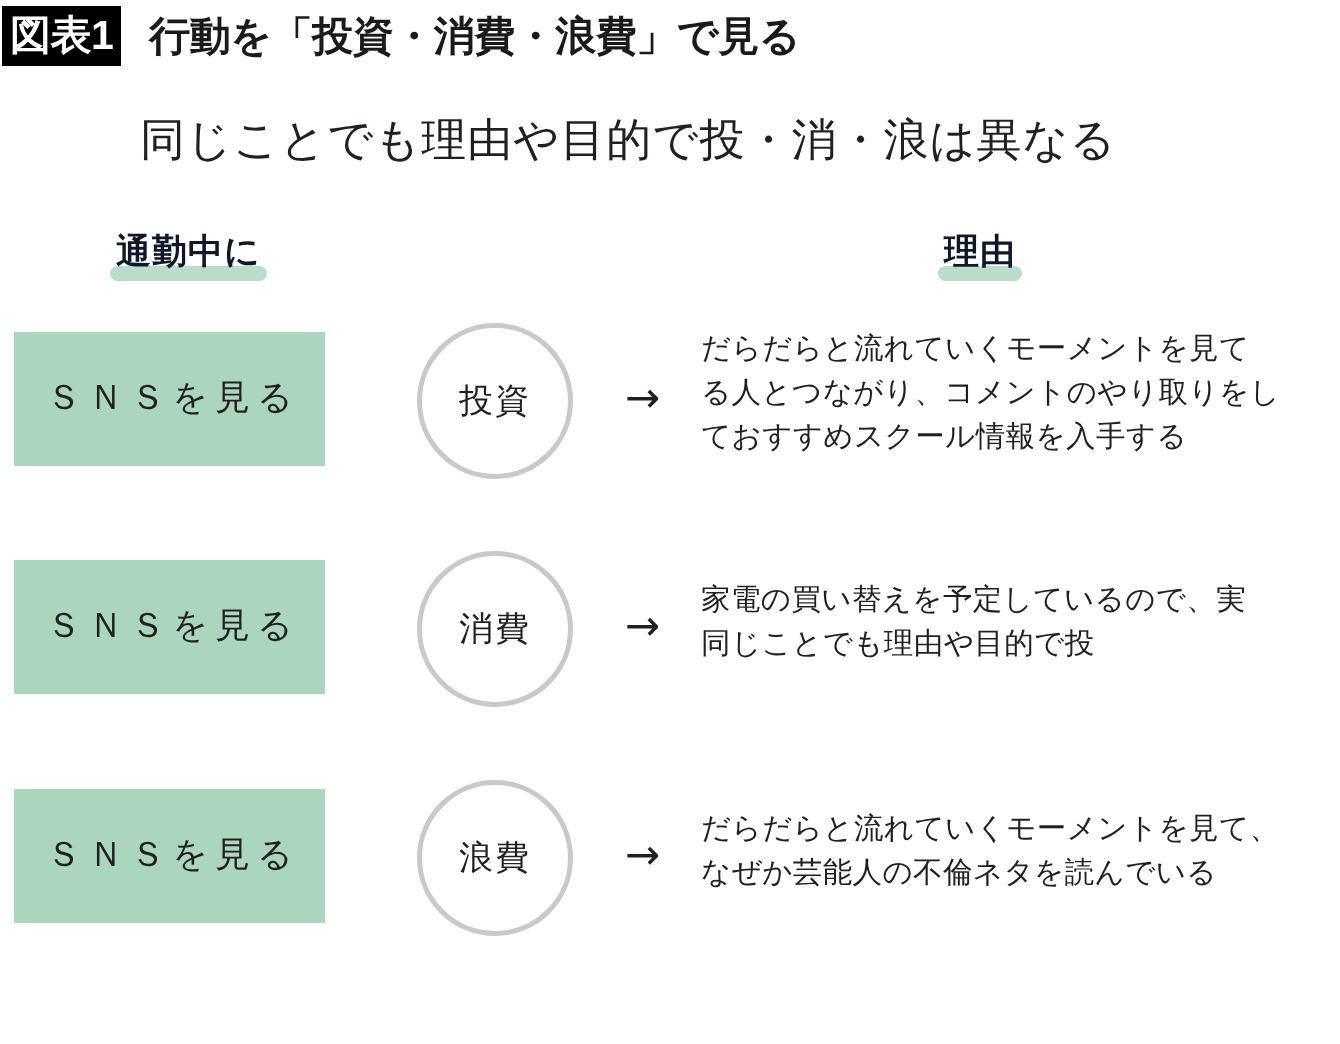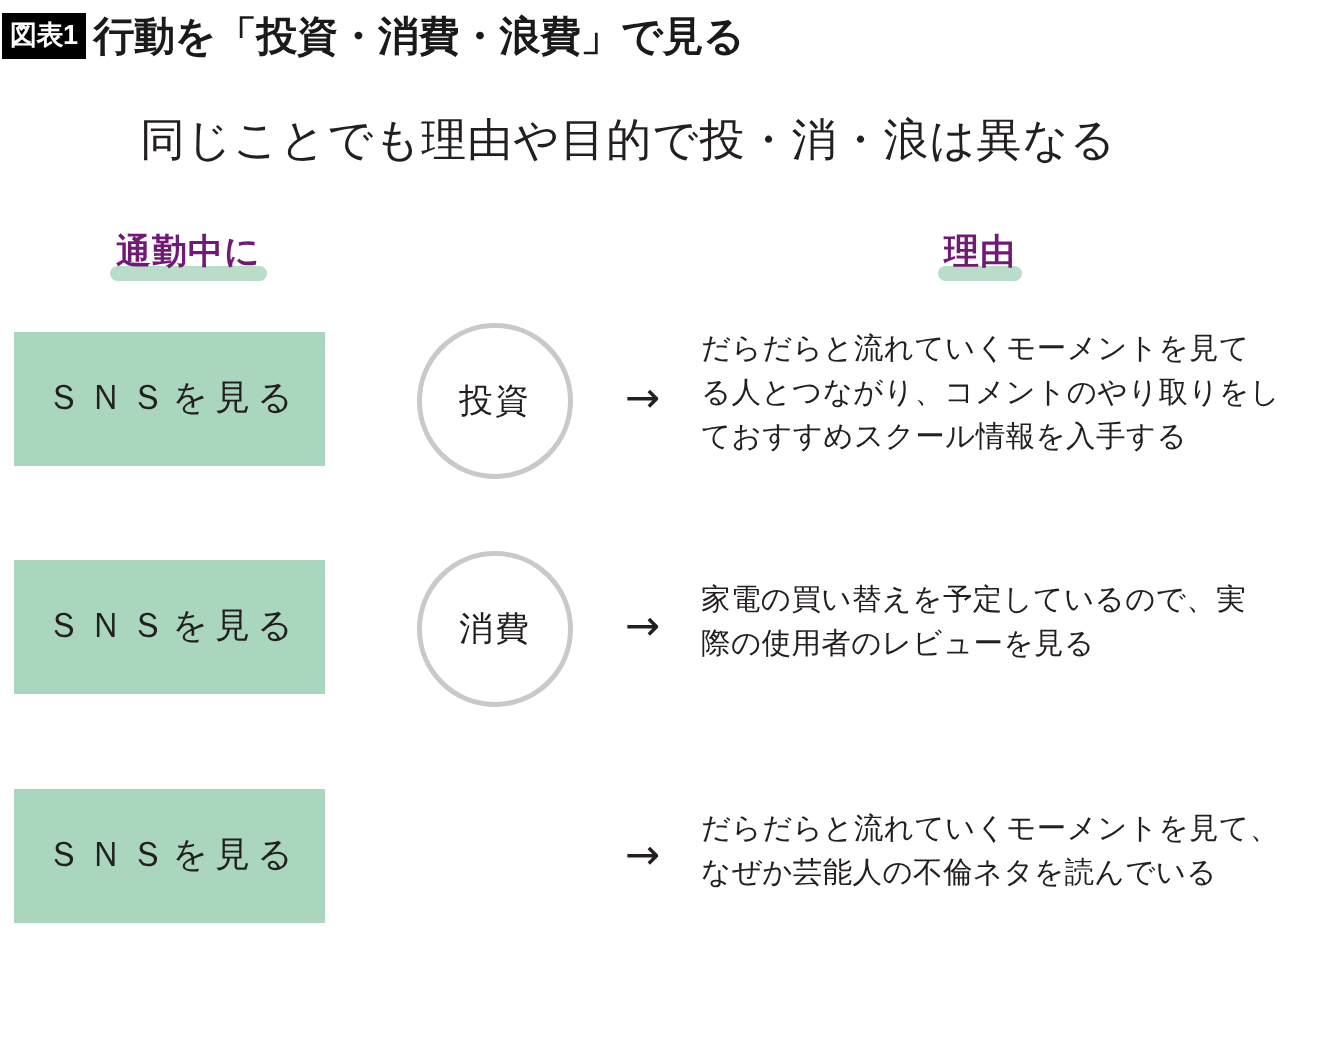--- a/index.html
+++ b/index.html
@@ -23,53 +23,53 @@
     left: 0;
     top: 8px;
     display: flex;
     align-items: center;
     height: 56px;
   }
   .figure-badge {
     background: #000000;
     color: #ffffff;
     font-weight: bold;
-    font-size: 27px;
+    font-size: 41px;
     letter-spacing: -0.5px;
     line-height: 1;
     padding: 9px 8px 10px 8px;
     margin-left: 2px;
     display: inline-block;
   }
   .title-text {
     font-size: 41px;
     font-weight: bold;
     letter-spacing: -0.5px;
-    margin-left: 8px;
+    margin-left: 28px;
     color: #1a1a1a;
     white-space: nowrap;
   }
 
   
   .subtitle {
     position: absolute;
     left: 140px;
     top: 110px;
     font-size: 45px;
     letter-spacing: 1px;
     color: #231f20;
     white-space: nowrap;
   }
 
   
   .col-head {
     position: absolute;
     font-size: 35px;
     font-weight: bold;
-    color: #701a75;
+    color: #0f172a;
     letter-spacing: 1px;
     white-space: nowrap;
   }
   .col-head .hl-wrap {
     position: relative;
     display: inline-block;
     padding: 0 6px;
   }
   .col-head .hl-wrap .hl-bar {
     position: absolute;
@@ -203,26 +203,29 @@
 <div class="row" id="row-1">
   <div class="action-box">
     <span class="action-label">ＳＮＳを見る</span>
   </div>
   <div class="circle">
     <span class="circle-label">消費</span>
   </div>
   <div class="arrow">→</div>
   <div class="reason">
     <span class="rline">家電の買い替えを予定しているので、実</span>
-    <span class="rline">際の使用者のレビューを見る</span>
+    <span class="rline">同じことでも理由や目的で投</span>
   </div>
 </div>
 
 <div class="row" id="row-2">
   <div class="action-box">
     <span class="action-label">ＳＮＳを見る</span>
+  </div>
+  <div class="circle">
+    <span class="circle-label">浪費</span>
   </div>
   <div class="arrow">→</div>
   <div class="reason">
     <span class="rline">だらだらと流れていくモーメントを見て、</span>
     <span class="rline">なぜか芸能人の不倫ネタを読んでいる</span>
   </div>
 </div>
 
 </body></html>

